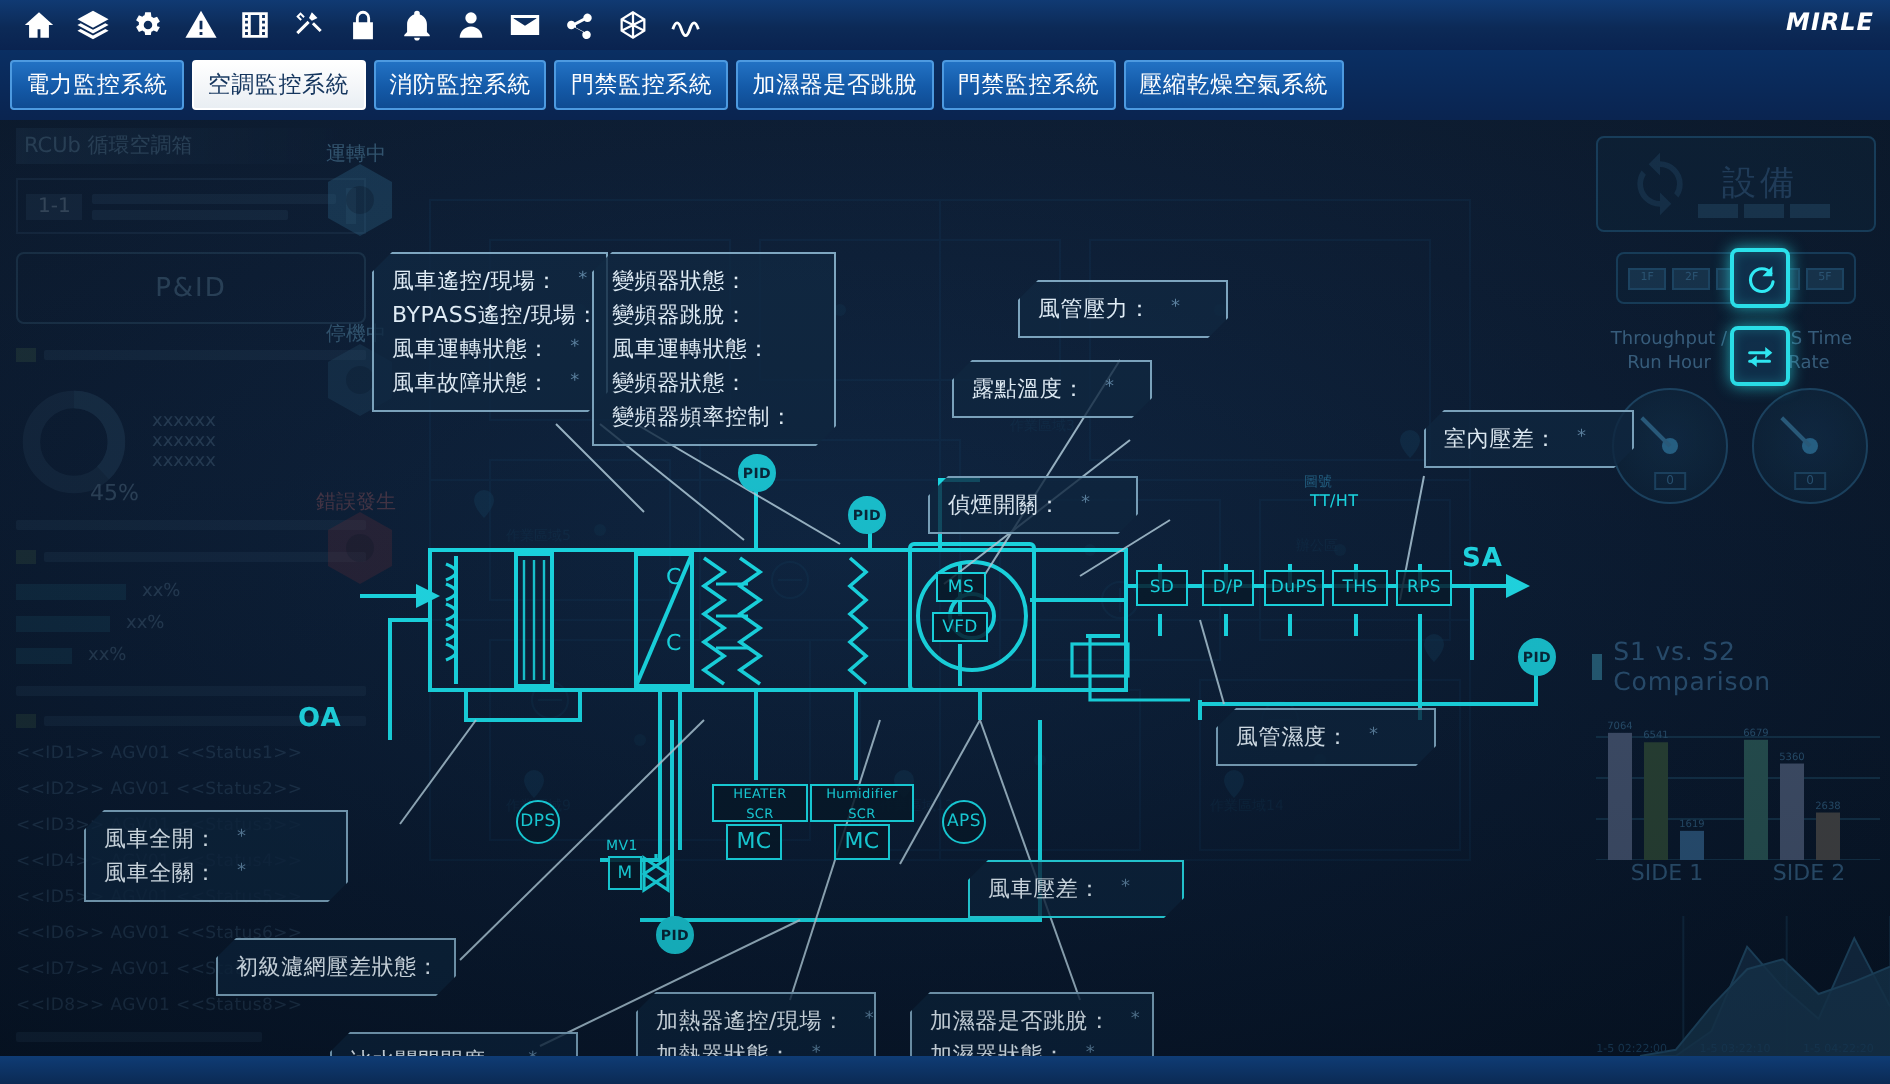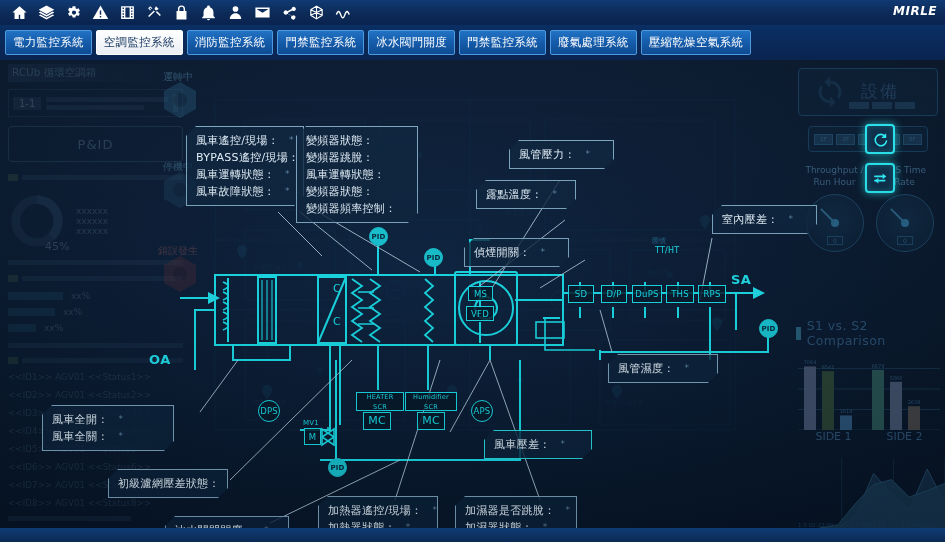--- a/index.html
+++ b/index.html
@@ -236,27 +236,24 @@
       <div class="tab active">
         <span>空調監控系統</span>
       </div>
       <div class="tab">
         <span>消防監控系統</span>
       </div>
       <div class="tab">
         <span>門禁監控系統</span>
       </div>
       <div class="tab">
-        <span>冰水閥門開度</span>
+        <span>加濕器是否跳脫</span>
       </div>
       <div class="tab">
         <span>門禁監控系統</span>
-      </div>
-      <div class="tab">
-        <span>廢氣處理系統</span>
       </div>
       <div class="tab">
         <span>壓縮乾燥空氣系統</span>
       </div>
     </div>
 
   <div class="stage">
 
     <svg class="floorplan" viewBox="0 0 945 482">
       <g stroke="#13466e" stroke-width="1" fill="none" opacity="0.55">

